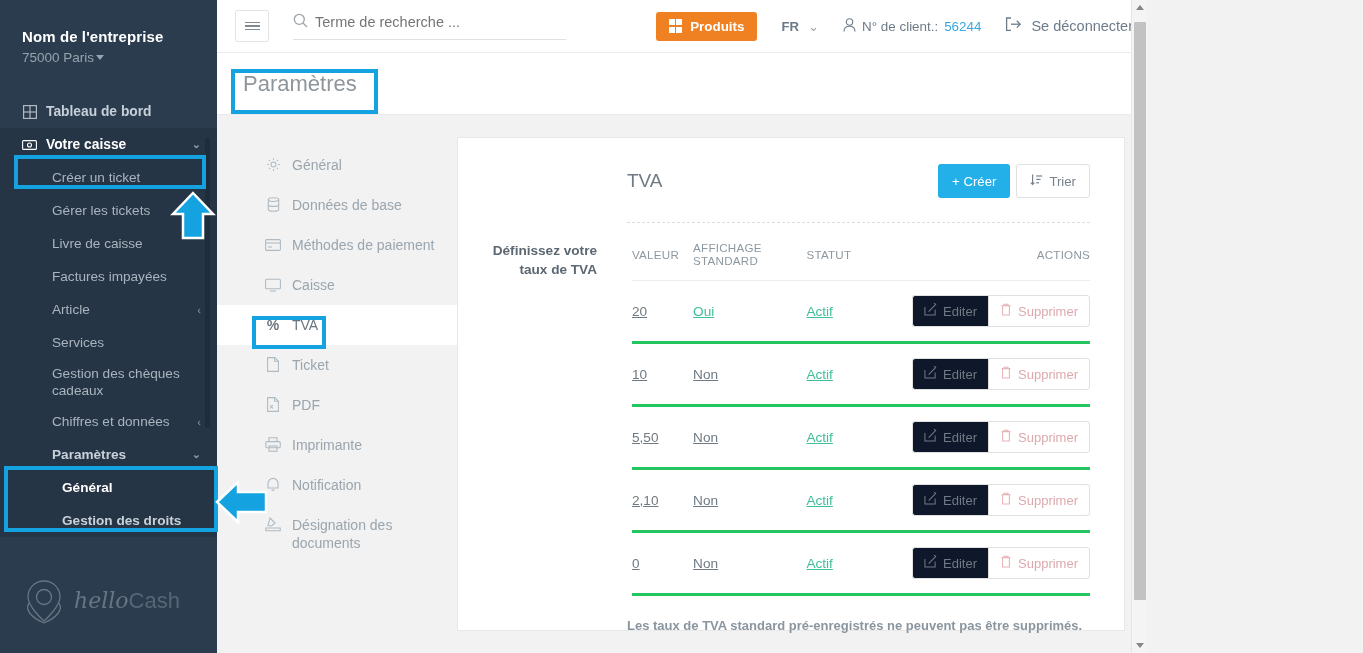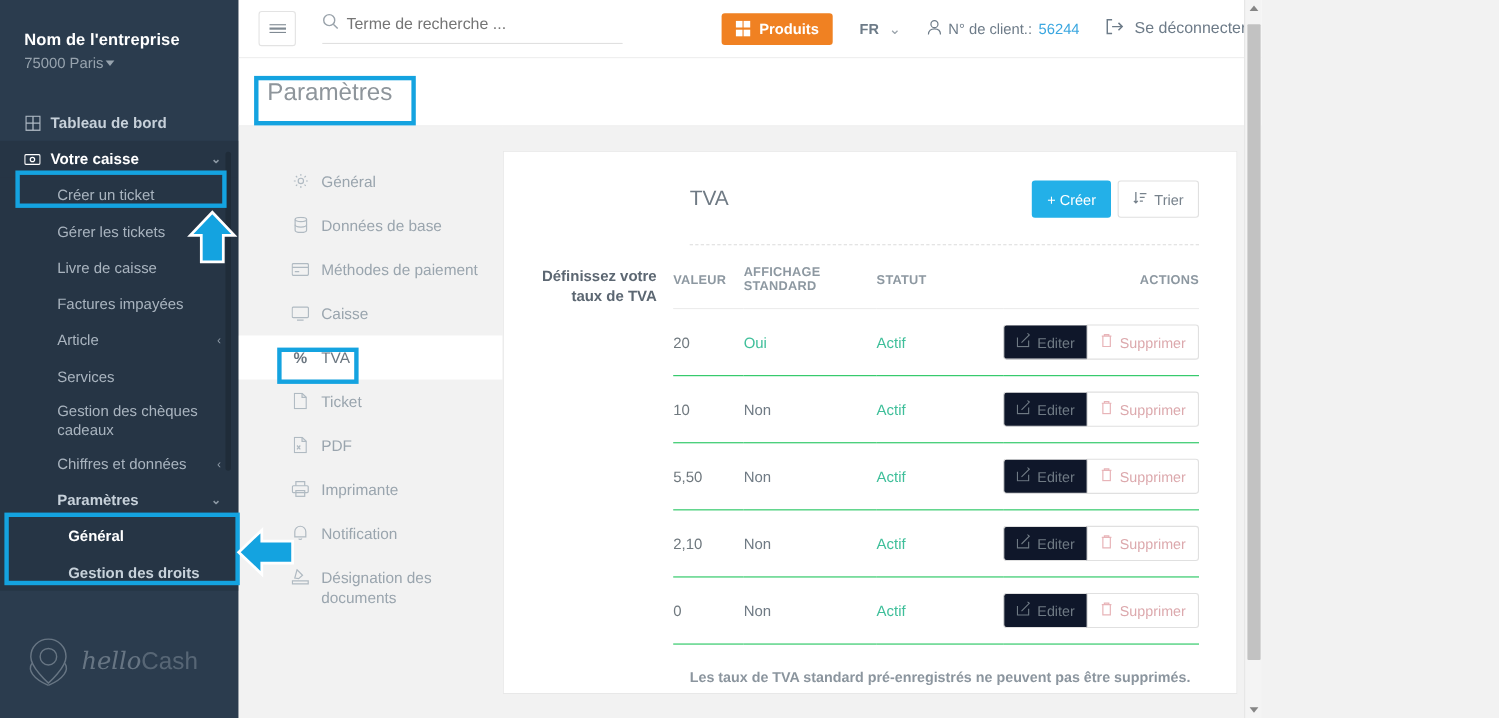--- a/index.html
+++ b/index.html
@@ -116,35 +116,35 @@
   .btn-creer{
     background:#23b0e8;color:#fff;border:none;border-radius:3px;padding:8px 14px;
     font-size:13.2px;cursor:pointer;font-family:"Liberation Sans", sans-serif;
   }
   .btn-trier{
     background:#fff;color:#77828c;border:1px solid #e0e0e0;border-radius:3px;padding:8px 13px;
     font-size:13.2px;cursor:pointer;display:flex;align-items:center;gap:6px;font-family:"Liberation Sans", sans-serif;
   }
   .divider{border-top:1px dashed #dcdcdc;margin:24px 0 0 135px;}
 
-  .table-wrap{display:flex;margin-top:18px;}
+  .table-wrap{display:flex;margin-top:18px;gap:20px;}
   .table-label{
     width:120px;flex:0 0 120px;text-align:right;padding-right:15px;
     font-size:13.6px;font-weight:bold;color:#5c6772;line-height:19px;
   }
   table{flex:1;border-collapse:collapse;width:100%;}
   th{
-    text-align:left;font-size:11.6px;letter-spacing:.25px;color:#8d98a1;font-weight:bold;
+    text-align:left;font-size:11.6px;letter-spacing:.25px;color:#8d98a1;font-weight:normal;
     padding:0 0 13px 0;border-bottom:1px solid #ececec;
   }
   th.c-val{width:90px;}
   th.c-aff{width:205px;}
   th.c-stat{width:230px;}
   th.c-act{text-align:right;}
-  td{padding:14px 0;border-bottom:1px solid #22c55e;font-size:13.6px;color:#6f7a84;vertical-align:middle;}
+  td{padding:14px 0;border-bottom:3px solid #22c55e;font-size:13.6px;color:#6f7a84;vertical-align:middle;text-decoration:underline;}
   td.val{color:#70797f;}
   td.aff-yes{color:#3fbf9a;}
   td.aff-no{color:#6f7a84;}
   td.status{color:#3fbf9a;}
   td.actions{text-align:right;}
   .act-group{display:inline-flex;}
   .btn-edit{
     background:#0f172a;border:1px solid #e0e0e0;border-right:none;color:#6f7a84;font-size:13px;
     padding:7px 11px;cursor:pointer;display:inline-flex;align-items:center;gap:6px;
     border-radius:3px 0 0 3px;font-family:"Liberation Sans", sans-serif;

